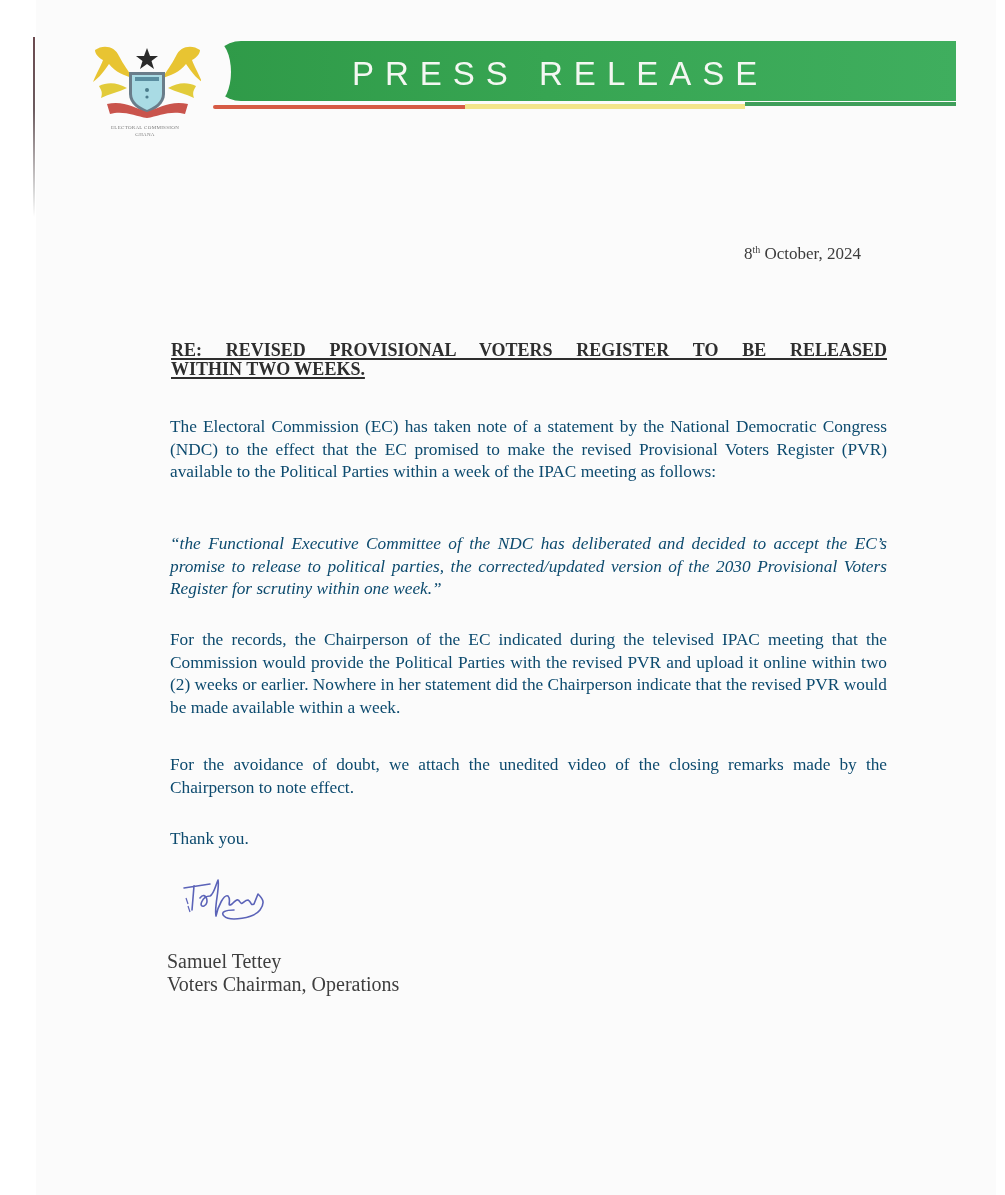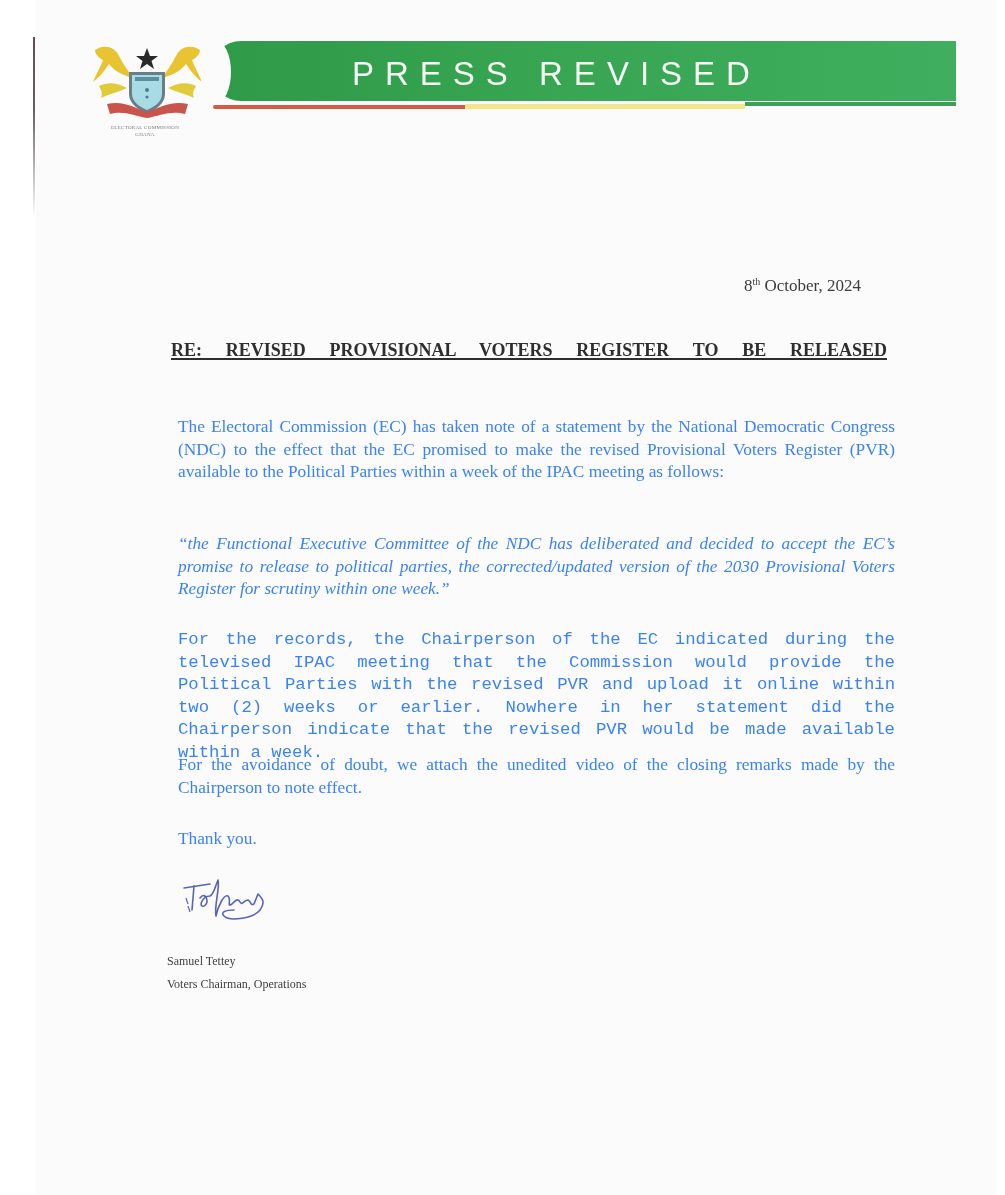--- a/index.html
+++ b/index.html
@@ -108,21 +108,20 @@
   }
 
   
   .date {
     position: absolute;
     left: 744px;
     top: 244px;
     font-size: 17px;
     color: #3c3c3c;
     white-space: nowrap;
-    margin-top: 32px;
   }
   .date sup {
     font-size: 10px;
     vertical-align: 6px;
     line-height: 0;
   }
   .subject {
     position: absolute;
     left: 171px;
     top: 341px;
@@ -138,41 +137,40 @@
   .subject .l1 { display: block; text-align: justify; text-align-last: justify; font-family: Liberation Serif, serif; }
   .subject .l2 { display: block; }
 
   .para {
     position: absolute;
     left: 170px;
     width: 717px;
     font-size: 17.3px;
     line-height: 22.5px;
     text-align: justify;
-    color: #3b82f6;
-    margin-left: 8px;
+    color: #0c4a6e;
   }
   .p1 { top: 416px; }
   .quote { top: 533px; font-style: italic; }
-  .p2 { top: 629px; font-family: Liberation Mono, monospace; }
+  .p2 { top: 629px; }
   .p3 { top: 754px; }
   .thanks { top: 828px; }
 
   .signature {
     position: absolute;
     left: 180px;
     top: 876px;
     width: 110px;
     height: 50px;
   }
   .signer {
     position: absolute;
     left: 167px;
     top: 950px;
-    font-size: 12px;
+    font-size: 20px;
     line-height: 22.5px;
     color: #3e3e3e;
   }
 </style>
 </head>
 <body>
 
 <div class="page"></div>
 <div class="edge-line"></div>
 
@@ -196,29 +194,30 @@
     <path d="M22 62 C38 58, 50 66, 62 70 C74 66, 86 58, 103 62 L100 72 C86 68, 74 74, 62 76 C50 74, 38 68, 25 72 Z" fill="#c9544c"></path>
   </svg>
 </div>
 <div class="crest-caption">
   <div>ELECTORAL COMMISSION</div>
   <div>GHANA</div>
 </div>
 
 <div class="banner"></div>
 <div class="banner-curve"></div>
-<div class="banner-title">PRESS REVISED</div>
+<div class="banner-title">PRESS RELEASE</div>
 <div class="stripe-red"></div>
 <div class="stripe-yellow"></div>
 <div class="stripe-green"></div>
 
 <div class="date"><span>8</span><sup>th</sup><span> October, 2024</span></div>
 
 <div class="subject">
   <span class="l1">RE: REVISED PROVISIONAL VOTERS REGISTER TO BE RELEASED</span>
+  <span class="l2">WITHIN TWO WEEKS.</span>
 </div>
 
 <div class="para p1">The Electoral Commission (EC) has taken note of a statement by the National Democratic Congress (NDC) to the effect that the EC promised to make the revised Provisional Voters Register (PVR) available to the Political Parties within a week of the IPAC meeting as follows:</div>
 <div class="para quote">“the Functional Executive Committee of the NDC has deliberated and decided to accept the EC’s promise to release to political parties, the corrected/updated version of the 2030 Provisional Voters Register for scrutiny within one week.”</div>
 <div class="para p2">For the records, the Chairperson of the EC indicated during the televised IPAC meeting that the Commission would provide the Political Parties with the revised PVR and upload it online within two (2) weeks or earlier. Nowhere in her statement did the Chairperson indicate that the revised PVR would be made available within a week.</div>
 <div class="para p3">For the avoidance of doubt, we attach the unedited video of the closing remarks made by the Chairperson to note effect.</div>
 <div class="para thanks">Thank you.</div>
 
 <div class="signature">
   <svg width="110" height="50" viewBox="0 0 110 50">

